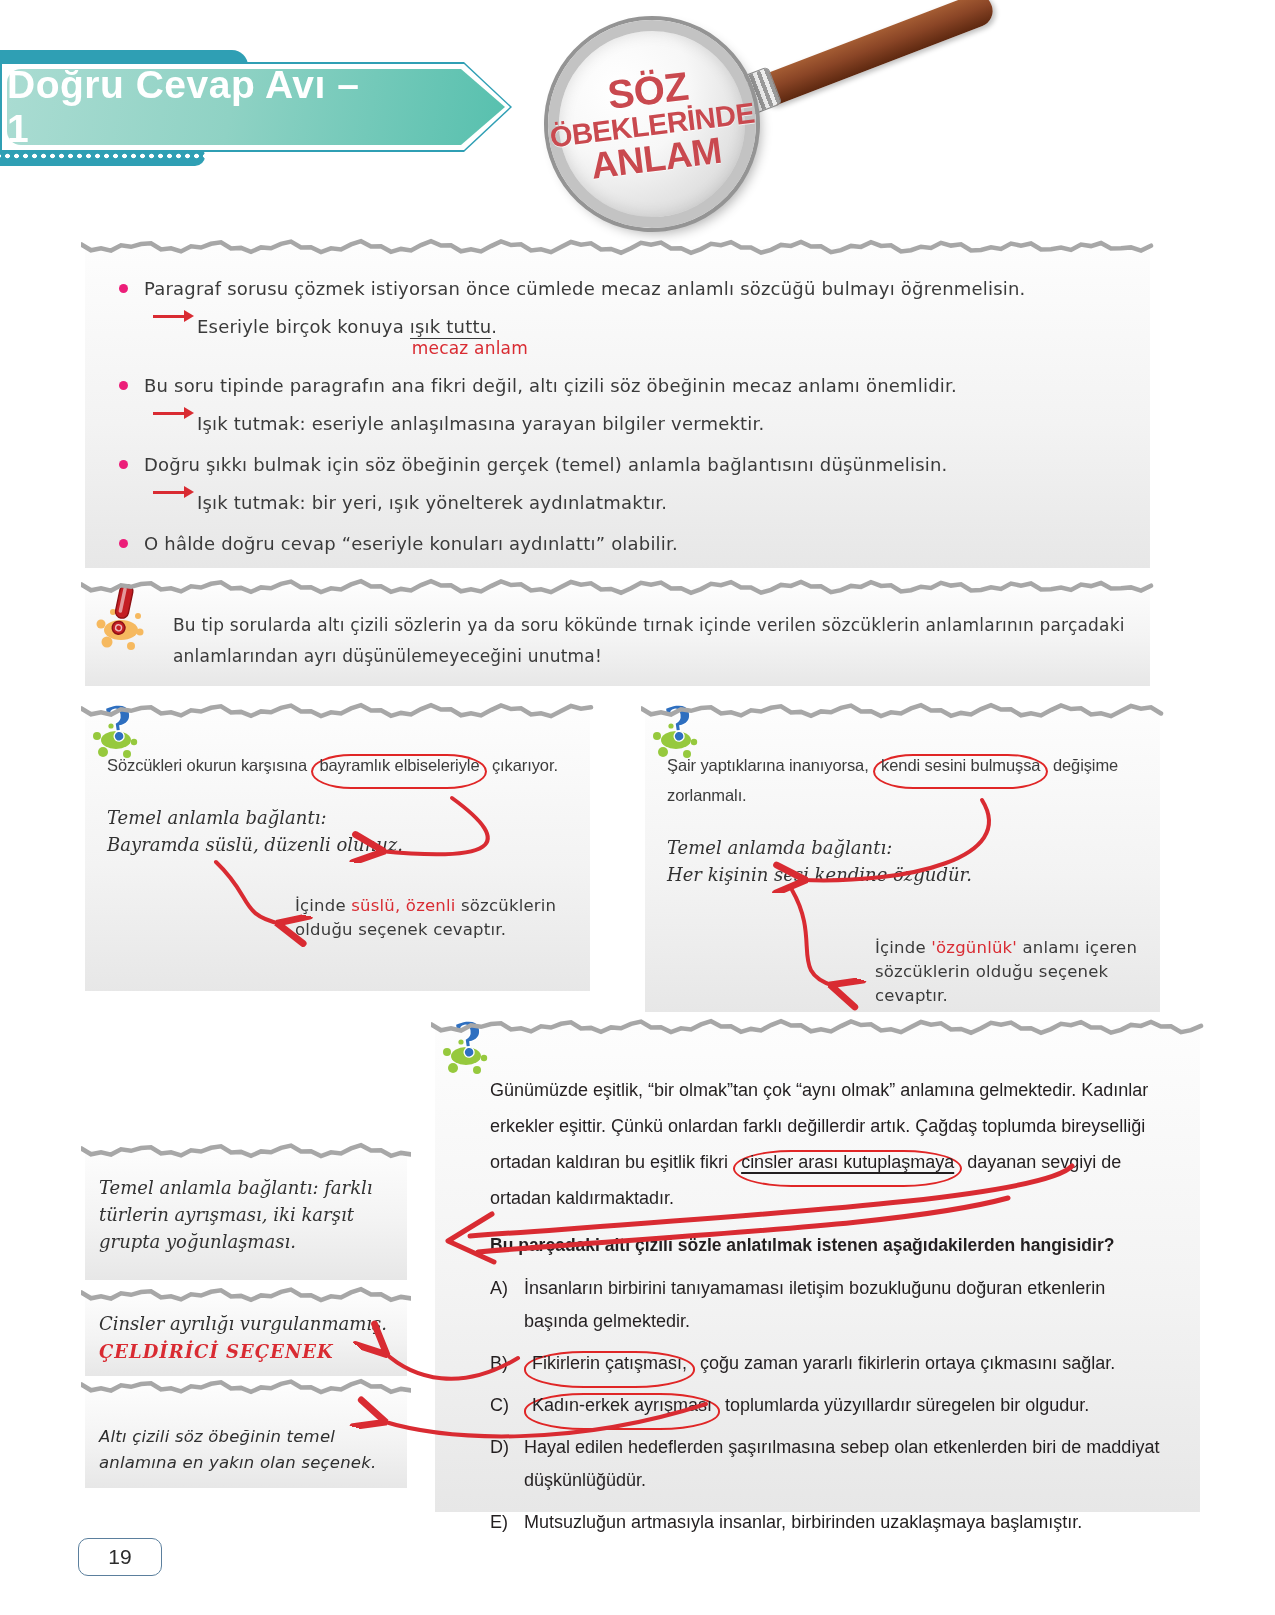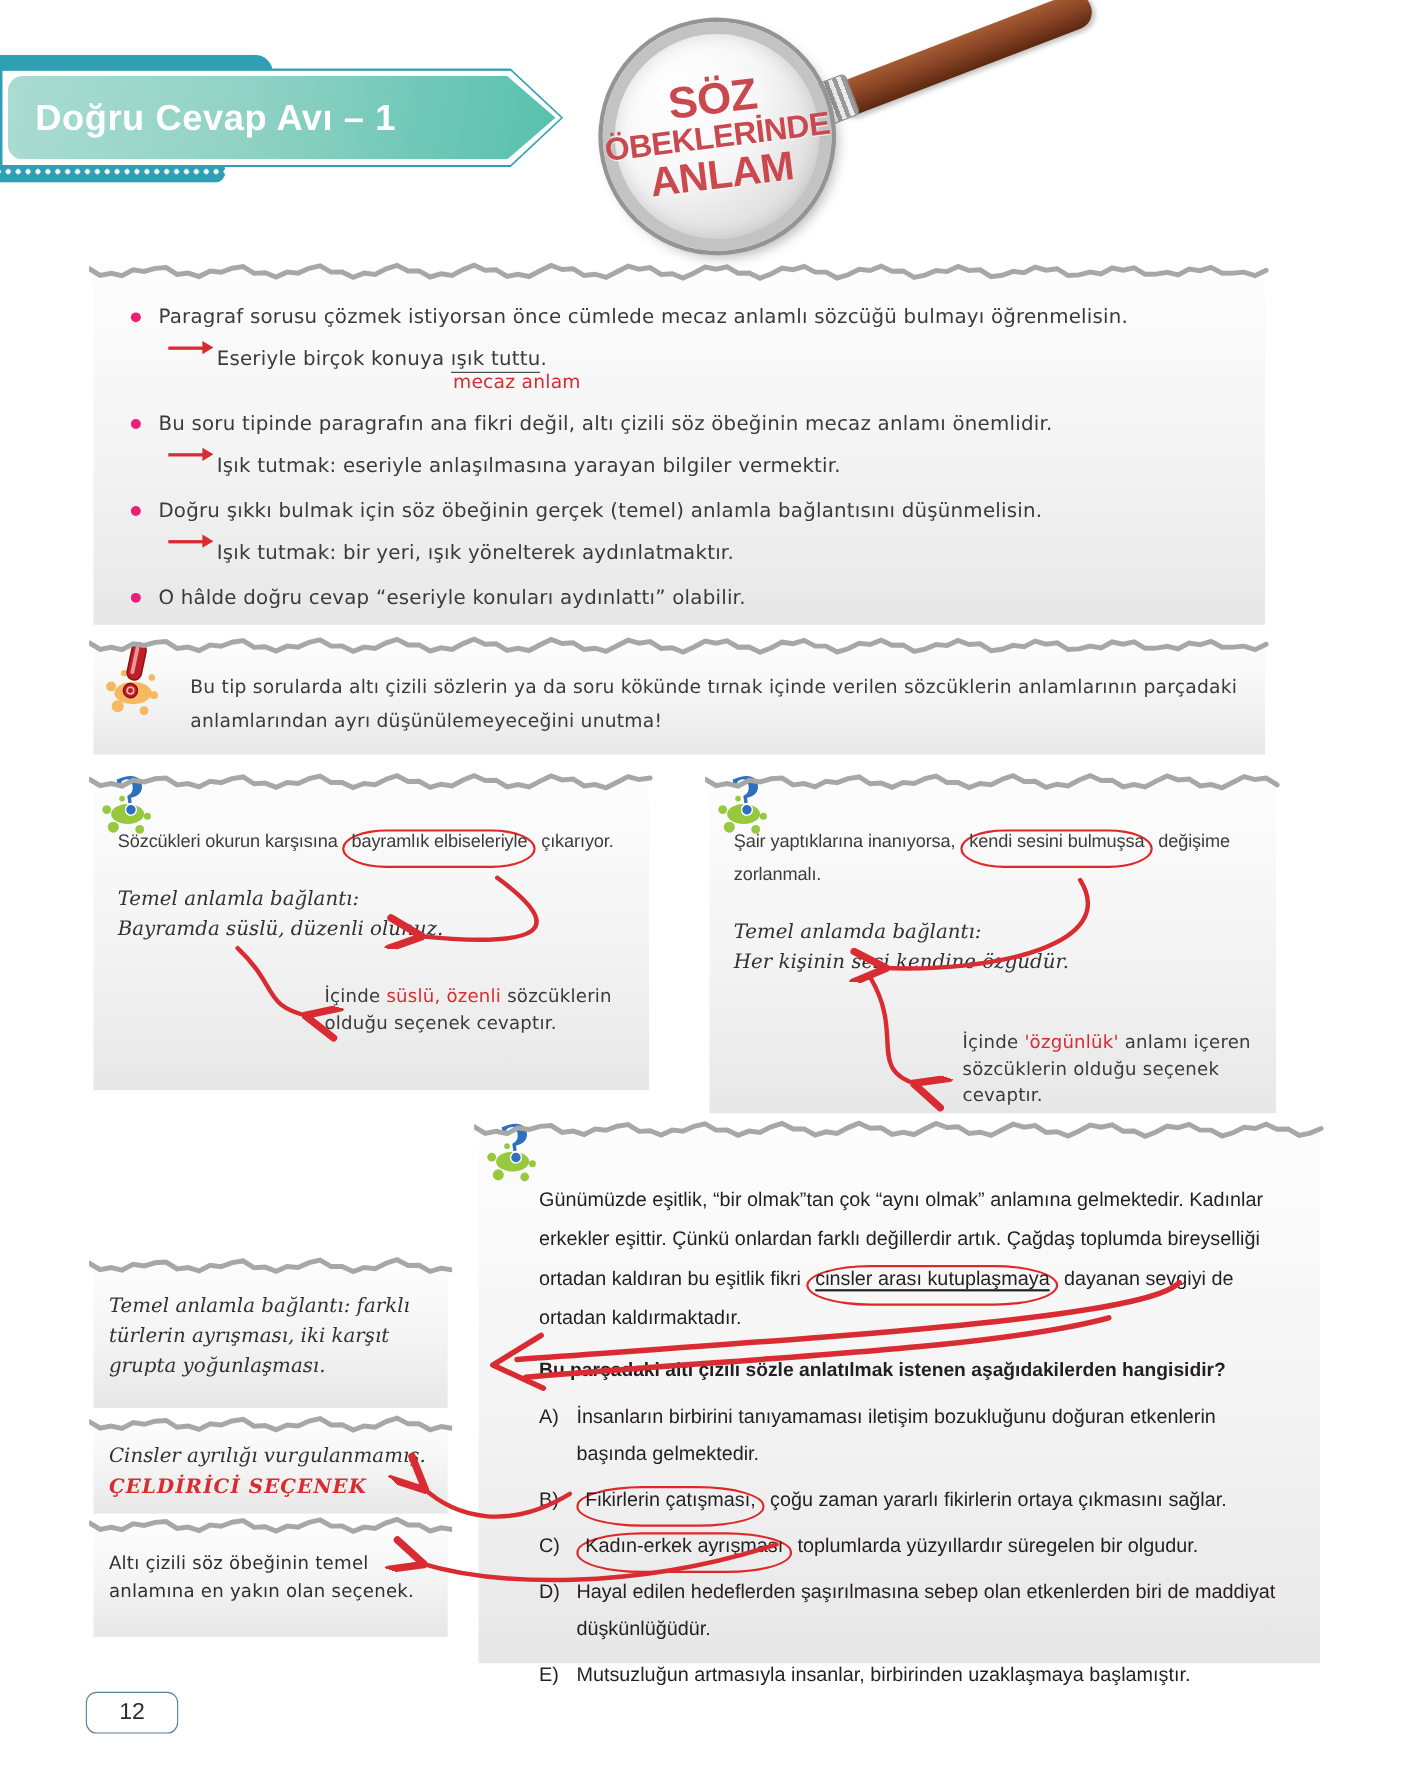--- a/index.html
+++ b/index.html
@@ -17,22 +17,22 @@
     background-size:9px 20px; background-position:3px 50%; background-repeat:repeat-x; }
   .banner-outer { position:absolute; left:0; top:62px; width:512px; height:90px; z-index:2;
     background:#2f9fb4; border-radius:0 0 0 0;
     clip-path:polygon(0 0, calc(100% - 48px) 0, 100% 50%, calc(100% - 48px) 100%, 0 100%); }
   .banner-mid { position:absolute; inset:2px; background:#ffffff;
     clip-path:polygon(0 0, calc(100% - 46px) 0, 100% 50%, calc(100% - 46px) 100%, 0 100%); }
   .banner-inner { position:absolute; inset:5px; display:flex; align-items:center;
     background:linear-gradient(100deg,#aadcd2 0%, #8fd2c4 45%, #57c0ae 100%);
     clip-path:polygon(0 0, calc(100% - 44px) 0, 100% 50%, calc(100% - 44px) 100%, 0 100%);
     border-radius:14px 0 0 14px; }
-  .banner-title { font-size:33px; font-weight:bold; color:#ffffff; letter-spacing:.5px;
-    width:100%; text-align:center; padding-right:120px; }
+  .banner-title { font-size:39px; font-weight:bold; color:#ffffff; letter-spacing:.5px;
+    width:100%; padding-right:120px; }
   
   .mag { position:absolute; left:540px; top:4px; width:490px; height:245px; z-index:3; }
   .mag-handle { position:absolute; left:218px; top:74px; width:250px; height:33px;
     background:linear-gradient(180deg,#a45c33 0%, #8a4526 45%, #5d2810 100%);
     border-radius:16px; transform:rotate(-21deg); transform-origin:left center;
     box-shadow:2px 3px 5px rgba(0,0,0,.25); }
   .mag-ferrule { position:absolute; left:196px; top:76px; width:42px; height:40px;
     background:repeating-linear-gradient(90deg,#ededed 0 4px,#9a9a9a 4px 8px);
     border:1px solid #8b8b8b; border-radius:5px;
     transform:rotate(-21deg); transform-origin:left center; }
@@ -94,22 +94,22 @@
   .opt { display:flex; margin-bottom:9px; }
   .opt-letter { flex:none; width:34px; font-size:18px; line-height:33px; }
   .opt-text { font-size:18px; line-height:33px; }
   .opt .circled { border-radius:60px/18px; }
   
   #ann1 { left:85px; top:1150px; width:322px; height:130px; padding:24px 12px 10px 14px; }
   #ann2 { left:85px; top:1294px; width:322px; height:82px; padding:16px 12px 8px 14px; }
   #ann3 { left:85px; top:1386px; width:322px; height:102px; padding:22px 10px 8px 14px; }
   .ann-red { font-family:"DejaVu Serif", "Liberation Serif", serif; font-style:italic;
     font-weight:bold; color:#d92b32; font-size:18px; letter-spacing:1px; margin-top:4px; }
-  .hand-big { font-family:"DejaVu Sans", sans-serif; font-size:16.5px;
-    line-height:26px; color:#2f2f2f; letter-spacing:.2px; }
+  .hand-big { font-family:"DejaVu Sans", sans-serif; font-style:italic; font-size:16.5px;
+    line-height:26px; color:#2f2f2f; letter-spacing:.2px;margin-top:16px; }
   
   .pagenum { position:absolute; left:78px; top:1538px; width:84px; height:38px;
     border:1.6px solid #5b7f9d; border-radius:10px; display:flex; align-items:center;
     justify-content:center; font-size:21px; color:#2c2c2c; z-index:2; }
   
   #overlay { position:absolute; left:0; top:0; width:1275px; height:1615px;
     z-index:10; pointer-events:none; }
 </style>
 </head>
 <body>
@@ -306,21 +306,21 @@
       <polyline points="0,6.3 10,12.3 20,10.4 30,12.6 40,7.3 50,8.8 60,6.0 70,5.3 80,11.5 90,10.3 100,13.4 110,8.3 120,9.5 130,5.8 140,4.3 150,10.5 160,9.9 170,13.8 180,9.4 190,10.3 200,5.9 210,3.6 220,9.4 230,9.3 240,14.0 250,10.3 260,11.4 270,6.4 280,3.2 290,8.4 300,8.3 310,13.8 320,10.9 330,12.4" fill="none" stroke="#a7a7a7" stroke-width="4.5" stroke-linecap="round"></polyline>
     </svg>
   </div>
 <div id="ann3" class="paper torn">
   <div class="hand-big">Altı çizili söz öbeğinin temel anlamına en yakın olan seçenek.</div>
 <svg width="330" height="18" class="tornsvg">
       <polyline points="0,6.3 10,12.3 20,10.4 30,12.6 40,7.3 50,8.8 60,6.0 70,5.3 80,11.5 90,10.3 100,13.4 110,8.3 120,9.5 130,5.8 140,4.3 150,10.5 160,9.9 170,13.8 180,9.4 190,10.3 200,5.9 210,3.6 220,9.4 230,9.3 240,14.0 250,10.3 260,11.4 270,6.4 280,3.2 290,8.4 300,8.3 310,13.8 320,10.9 330,12.4" fill="none" stroke="#a7a7a7" stroke-width="4.5" stroke-linecap="round"></polyline>
     </svg>
   </div>
 
-<div class="pagenum">12</div>
+<div class="pagenum">19</div>
 
 <svg id="overlay">
   <defs>
     <marker id="arr" markerWidth="9" markerHeight="8" refX="1.5" refY="3.5" orient="auto" markerUnits="strokeWidth">
       <path d="M8,0 L0.5,3.5 L8,7" fill="none" stroke="#d92b32" stroke-width="1.7" stroke-linecap="round"></path>
     </marker>
   </defs>
 
   <path d="M452,798 C518,846 492,862 380,851" fill="none" stroke="#d92b32" stroke-width="4" stroke-linecap="round" marker-end="url(#arr)"></path>
 

